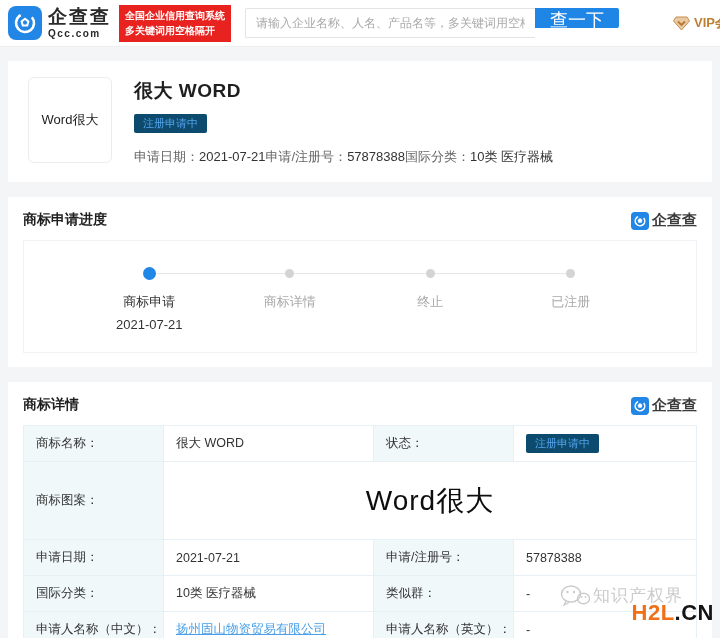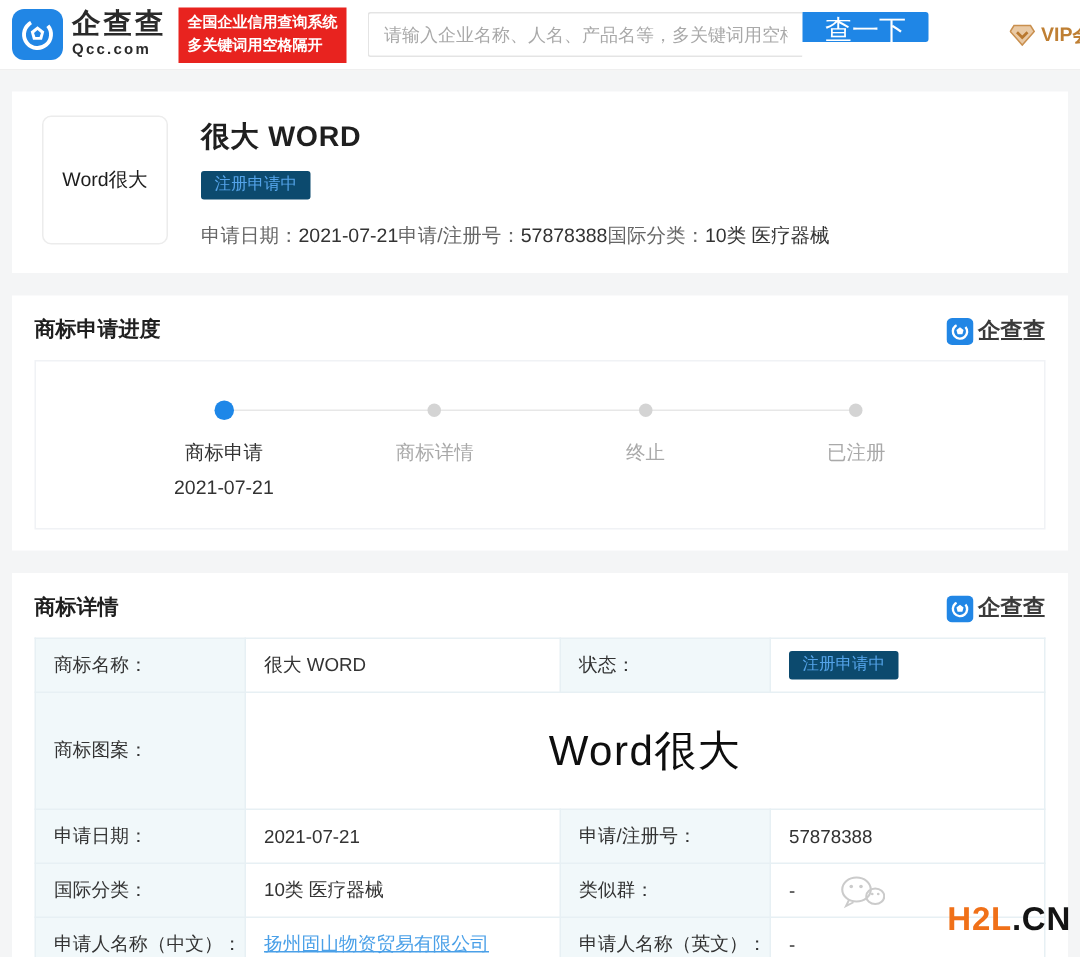--- a/index.html
+++ b/index.html
@@ -219,17 +219,18 @@
   <div class="wm-top">
     <svg width="30" height="22" viewBox="0 0 30 22">
       <ellipse cx="11" cy="9" rx="9.5" ry="8" fill="none" stroke="#cbcbcb" stroke-width="1.4"></ellipse>
       <circle cx="7.5" cy="7" r="1.2" fill="#cbcbcb"></circle>
       <circle cx="14" cy="7" r="1.2" fill="#cbcbcb"></circle>
       <path d="M6 16 L4 20 L9 17.5" fill="none" stroke="#cbcbcb" stroke-width="1.3"></path>
       <ellipse cx="23.5" cy="13.5" rx="6" ry="5.2" fill="none" stroke="#cbcbcb" stroke-width="1.4"></ellipse>
       <circle cx="21.5" cy="12" r="0.9" fill="#cbcbcb"></circle>
       <circle cx="25.5" cy="12" r="0.9" fill="#cbcbcb"></circle>
     </svg>
+    <span>知识产权界</span>
   </div>
   <div class="wm-brand">
     <span class="orange">H2L</span><span class="dark">.CN</span>
   </div>
 </div>
 
 </body></html>

